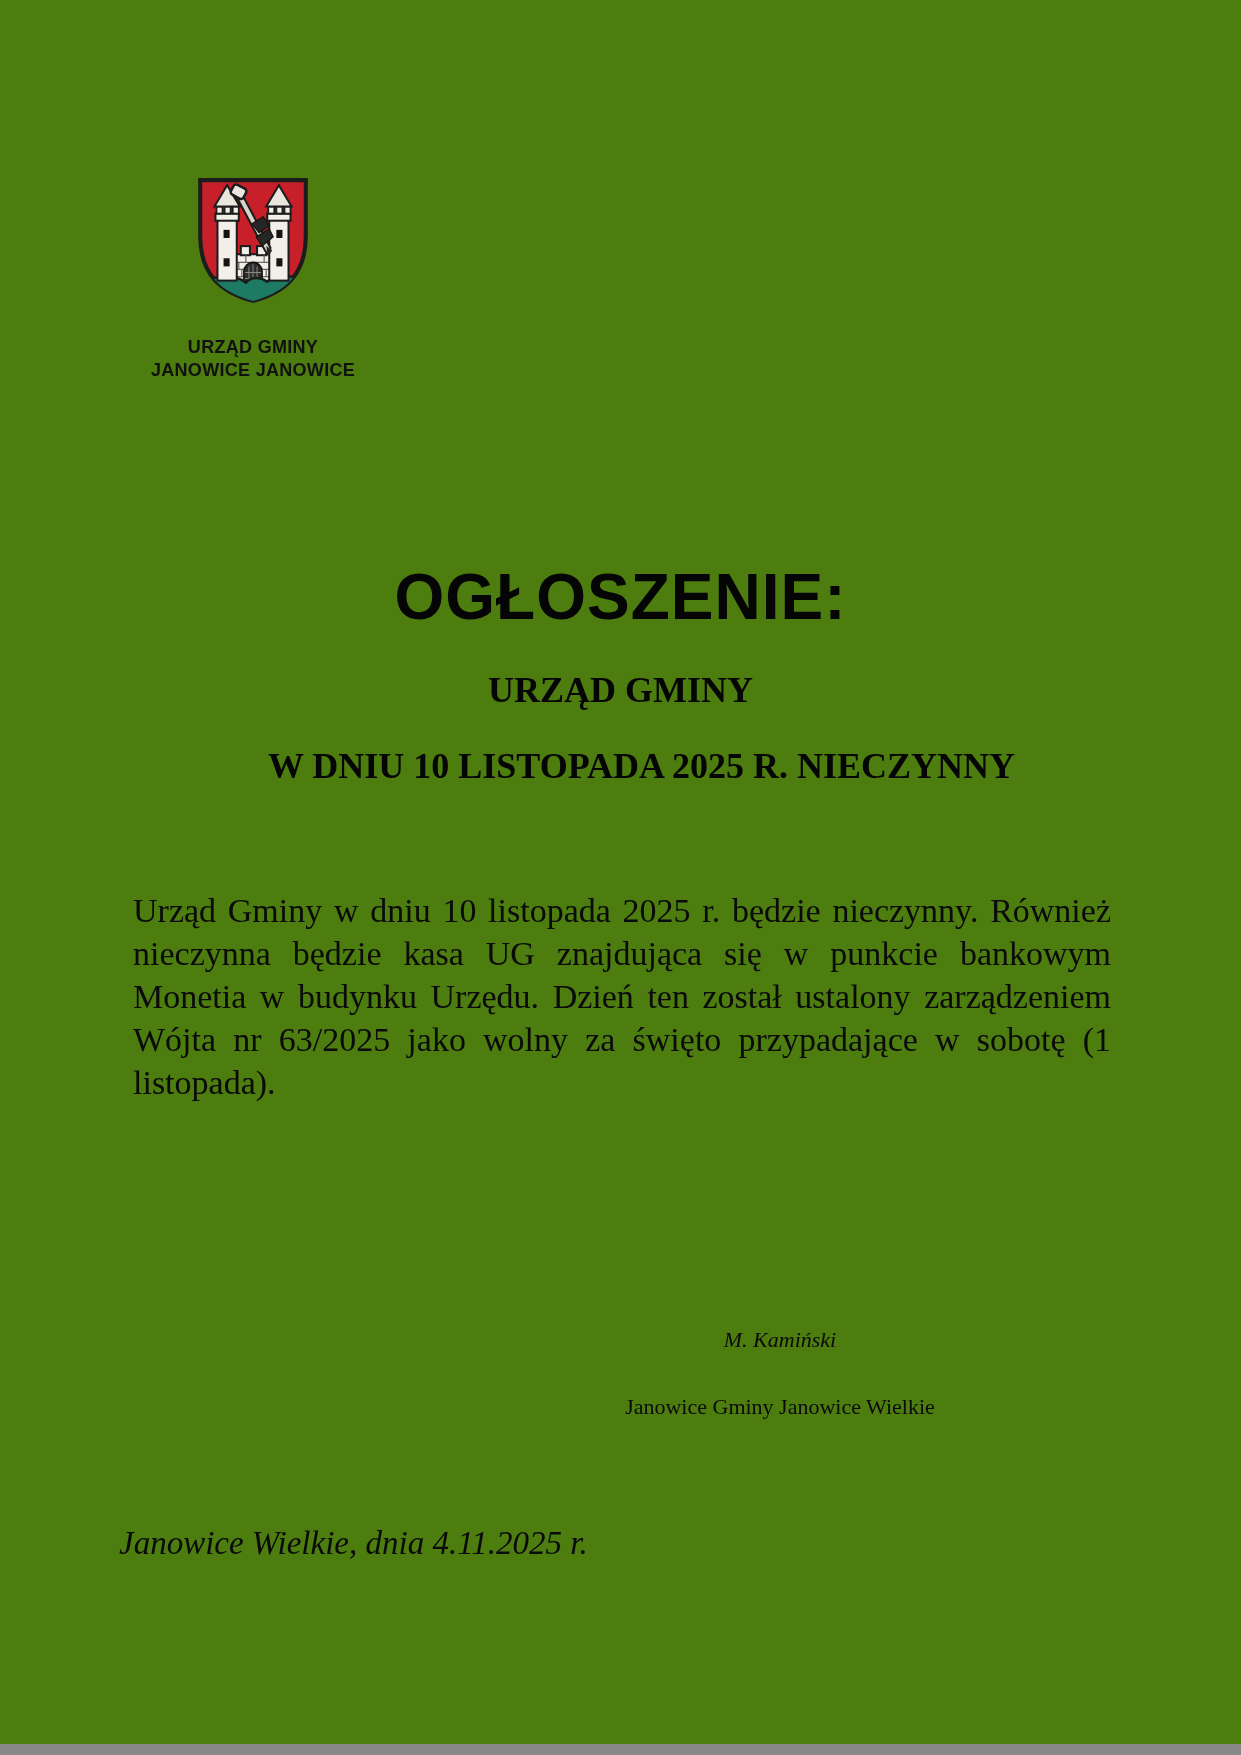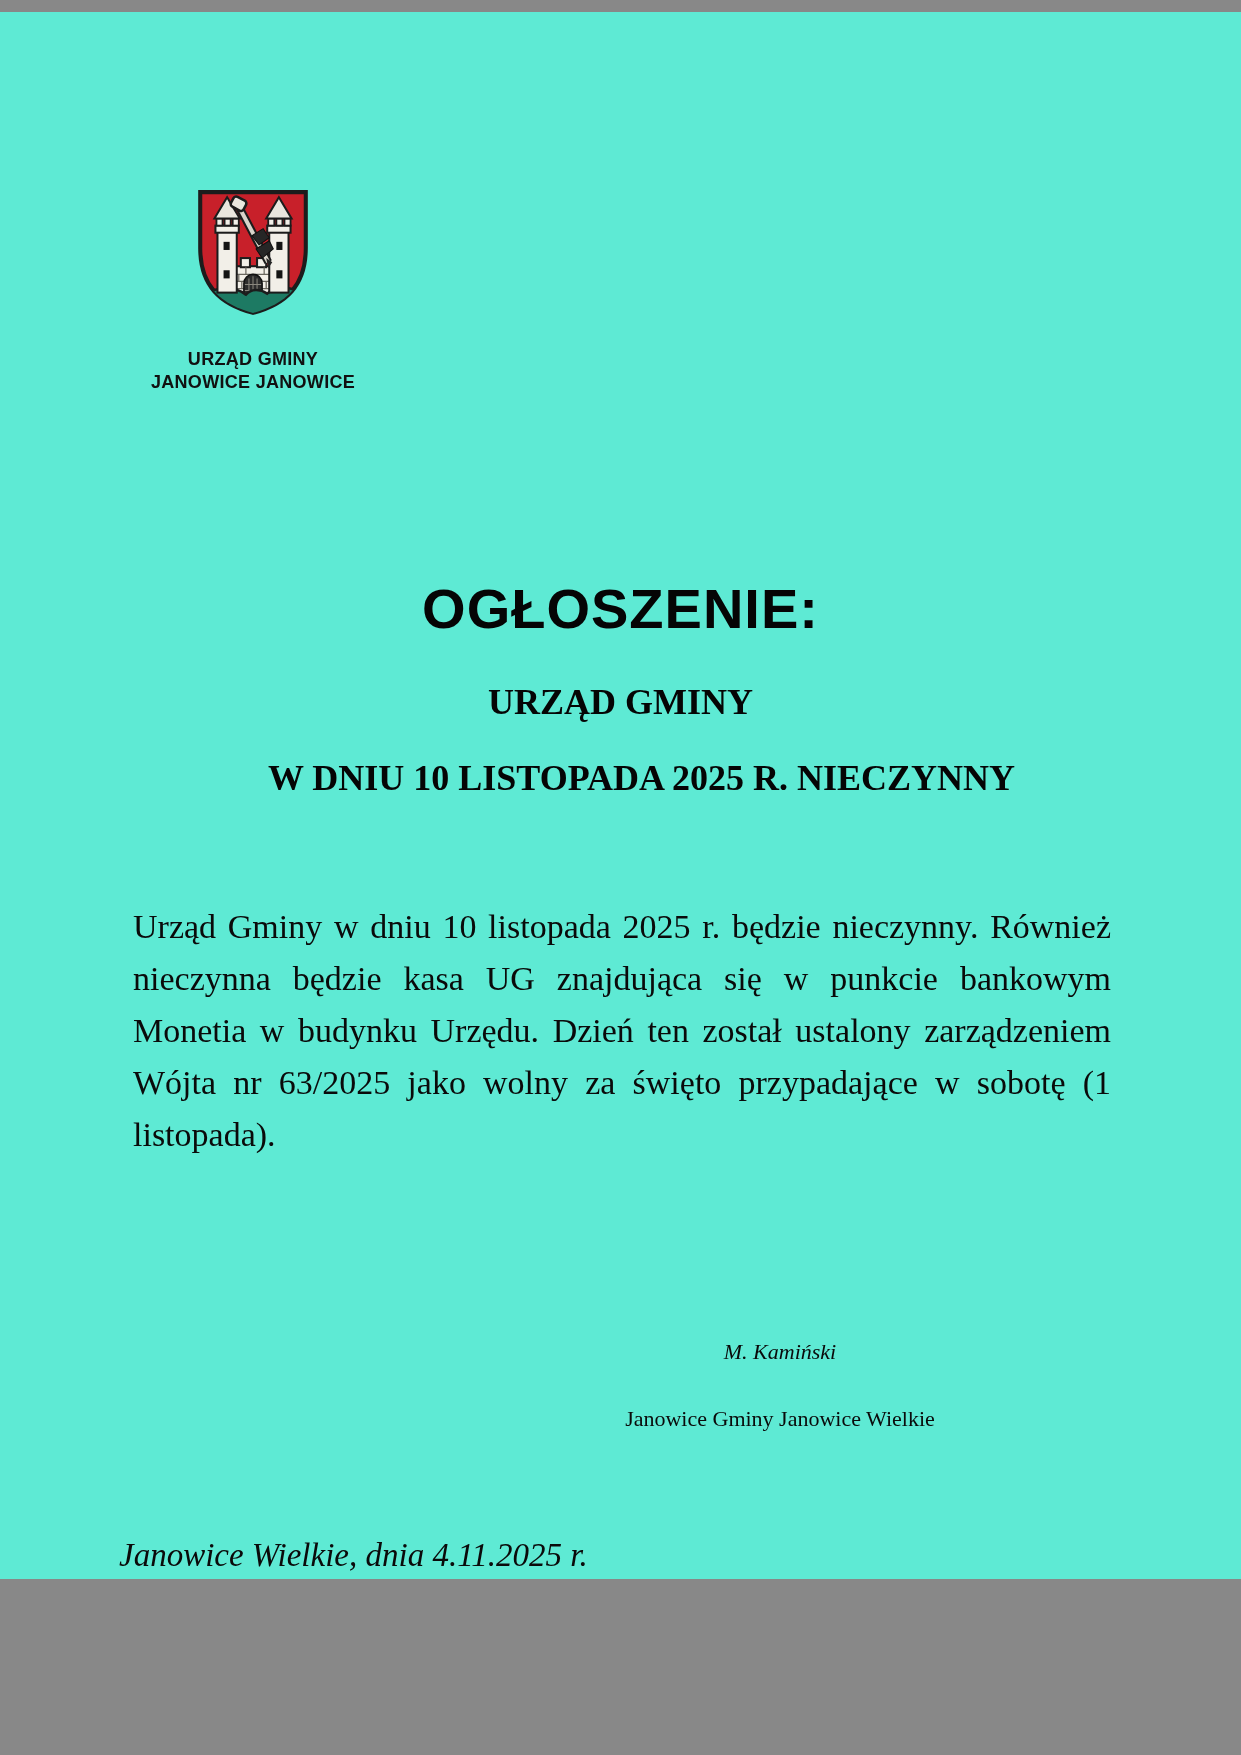--- a/index.html
+++ b/index.html
@@ -3,23 +3,23 @@
 <meta charset="utf-8">
 <style>
   html, body {
     margin: 0;
     padding: 0;
     background: #888;
   }
   .page {
     position: relative;
     width: 1241px;
-    height: 1567px;
-    margin: 12px auto;
-    background: #5eead4;
+    height: 1744px;
+    margin: 0 auto;
+    background: #4d7c0f;
     color: #0a0a0a;
     overflow: hidden;
     font-family: "Liberation Serif", serif;
   }
   .coat-of-arms {
     position: absolute;
     left: 193px;
     top: 173px;
     width: 120px;
     height: 134px;
@@ -39,21 +39,21 @@
     color: #111;
   }
   .doc-title {
     position: absolute;
     left: 0;
     top: 551px;
     width: 100%;
     text-align: center;
     font-family: "Liberation Sans", sans-serif;
     font-weight: bold;
-    font-size: 56px;
+    font-size: 64px;
     line-height: 92px;
     letter-spacing: 1px;
     color: #050505;
   }
   .doc-subtitle1, .doc-subtitle2 {
     position: absolute;
     left: 0;
     width: 100%;
     text-align: center;
     font-family: "Liberation Serif", serif;
@@ -63,21 +63,21 @@
     color: #050505;
   }
   .doc-subtitle1 { top: 668px; }
   .doc-subtitle2 { top: 744px; padding-left: 21px; }
   .doc-body {
     position: absolute;
     left: 133px;
     top: 889px;
     width: 978px;
     font-size: 34px;
-    line-height: 52px;
+    line-height: 43px;
     text-align: justify;
     color: #0a0a0a;
   }
   .doc-body p { margin: 0 0 40px 0; }
   .signature-block {
     position: absolute;
     left: 430px;
     top: 1318px;
     width: 700px;
     text-align: center;

